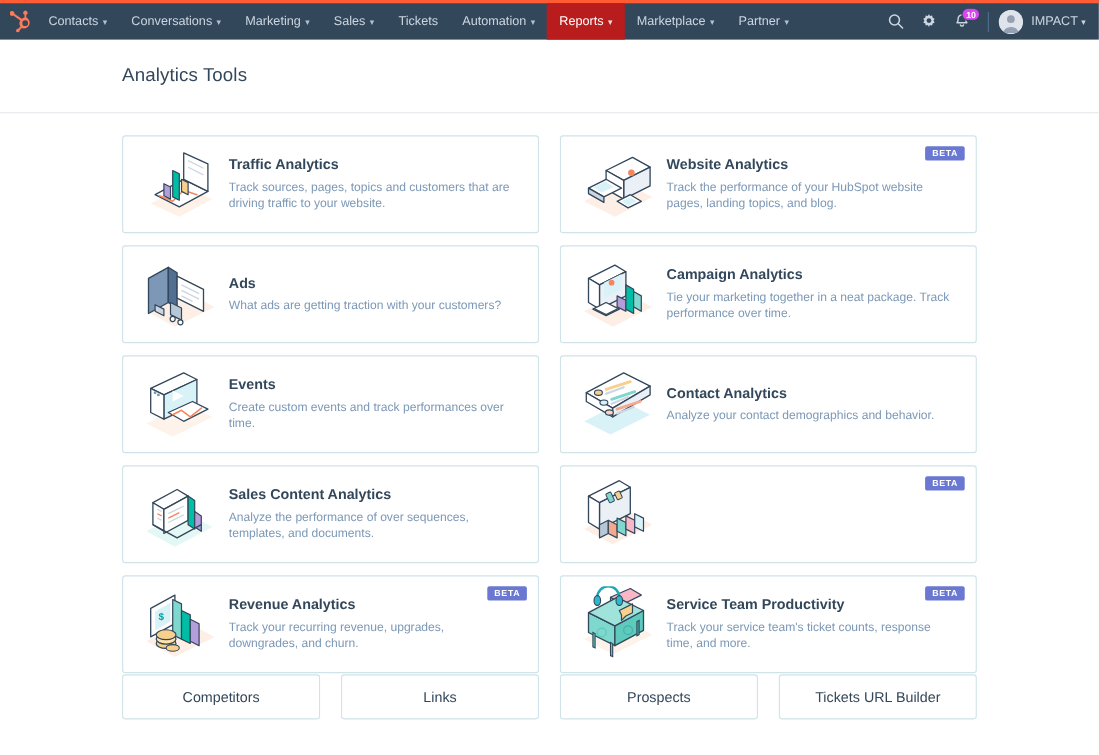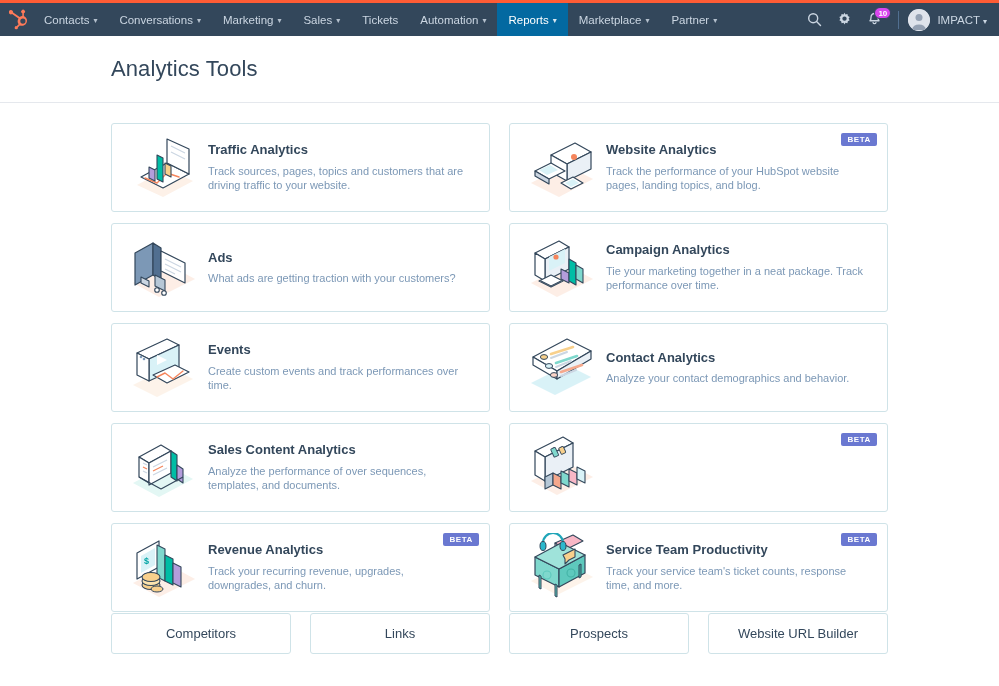--- a/index.html
+++ b/index.html
@@ -27,21 +27,21 @@
   }
   .nav-items { display: flex; align-items: stretch; }
   .nav-item {
     display: flex; align-items: center;
     padding: 0 11px;
     color: #cbd6e2;
     font-size: 11.5px;
     white-space: nowrap;
     cursor: pointer;
   }
-  .nav-item.active { background: #0369a1; color: #ffffff; }
+  .nav-item.active { background: #b91c1c; color: #ffffff; }
   .nav-item .caret {
     margin-left: 4px;
     font-size: 8px;
     opacity: .85;
     position: relative; top: 1px;
   }
   .nav-right {
     margin-left: auto;
     display: flex; align-items: center;
     padding-right: 12px;
@@ -93,21 +93,21 @@
 
   
   .page-header {
     height: 67px;
     border-bottom: 1px solid #e5e8ed;
     display: flex; align-items: center;
     padding-left: 111px;
     background: #fff;
   }
   .page-title {
-    font-size: 22px;
+    font-size: 17px;
     color: #33475b;
     font-weight: 400;
     letter-spacing: .1px;
   }
 
   
   .content {
     padding: 20px 111px 0 111px;
   }
   .grid {
@@ -493,15 +493,15 @@
       </div>
       <span class="beta-badge">BETA</span>
     </div>
 
   </div>
 
   <div class="btn-row">
     <div class="tool-btn">Competitors</div>
     <div class="tool-btn">Links</div>
     <div class="tool-btn">Prospects</div>
-    <div class="tool-btn">Website URL Builder</div>
+    <div class="tool-btn">Tickets URL Builder</div>
   </div>
 </div>
 
 </body></html>

